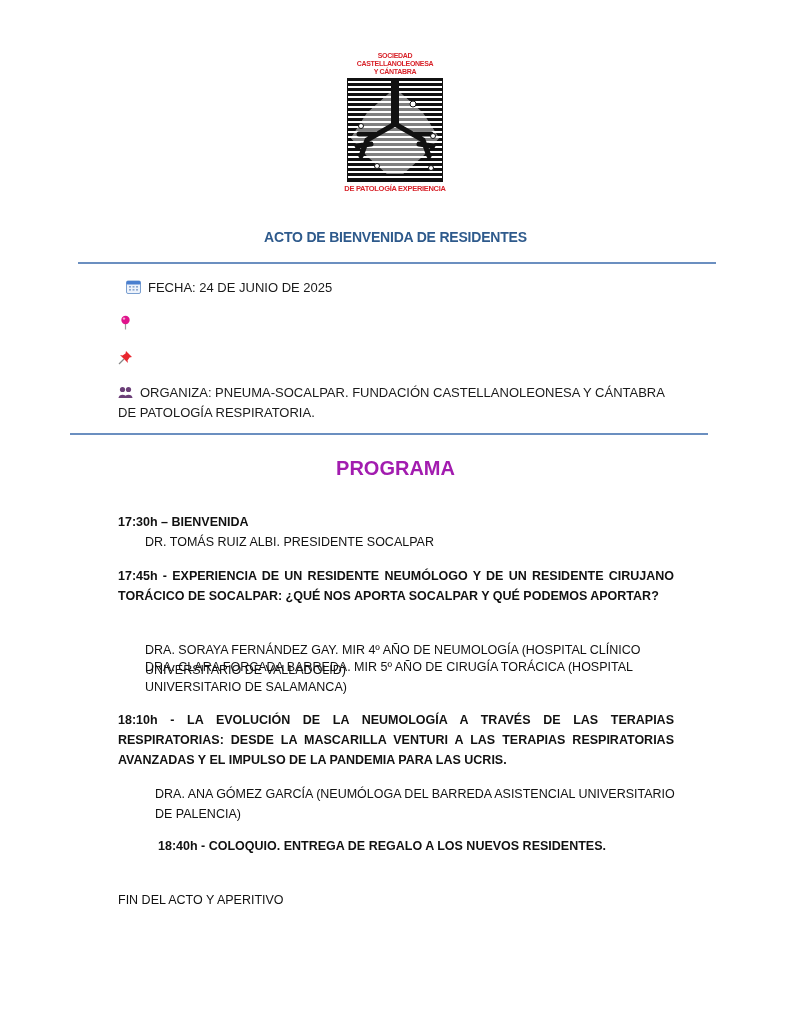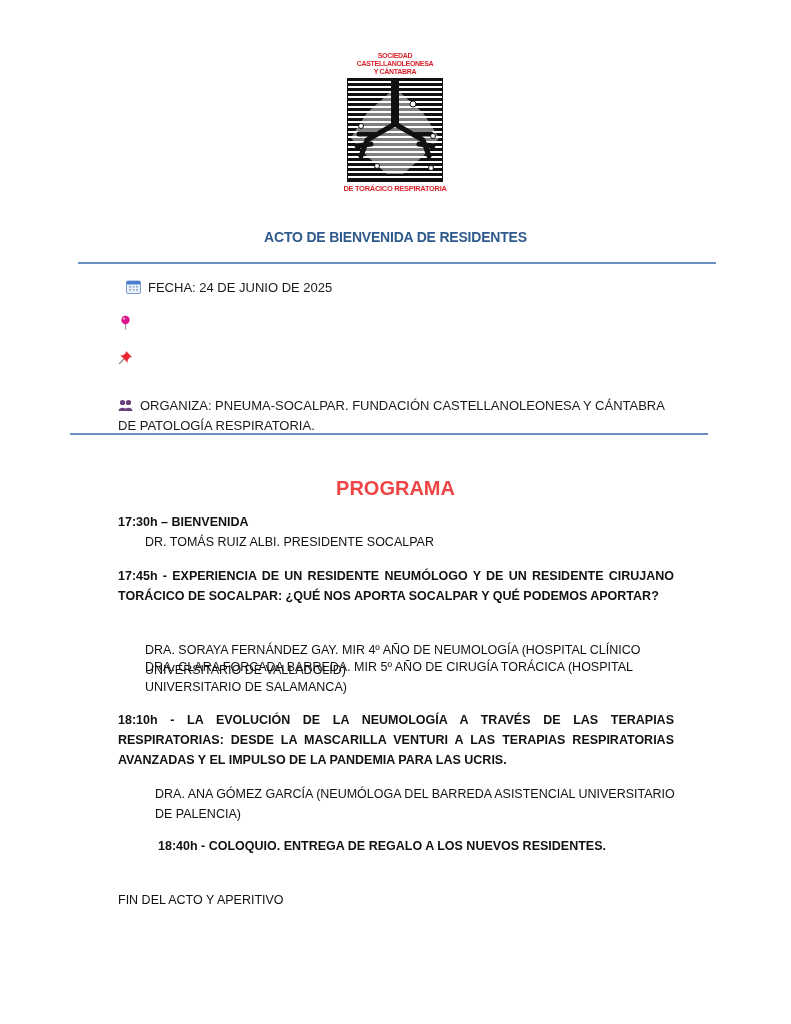--- a/index.html
+++ b/index.html
@@ -7,23 +7,23 @@
          font-family: "Liberation Sans", sans-serif; color: #111; }
   .logo { position: absolute; left: 343px; top: 52px; width: 104px; text-align: center; }
   .logo-top { color: #d8232a; font-size: 7px; line-height: 8px; font-weight: bold; letter-spacing: -0.3px; }
   .logo-bot { color: #d8232a; font-size: 7.5px; line-height: 9px; font-weight: bold; letter-spacing: -0.3px; margin-top: 2px; }
   .logo svg { display: block; margin: 2px auto 0; }
   .title { position: absolute; left: 0; width: 791px; top: 229px; text-align: center;
            color: #2e5a8c; font-size: 14px; font-weight: bold; letter-spacing: -0.2px; }
   .rule { position: absolute; height: 2px; background: #6b8fc0; }
   .info { position: absolute; left: 118px; font-size: 13px; color: #1a1a1a; }
   .info .ic { display: inline-block; width: 16px; height: 14px; vertical-align: -2px; margin-right: 6px; }
-  .info-wrap { width: 560px; line-height: 20px; margin-top: 13px; }
-  .prog-title { position: absolute; left: 0; width: 791px; top: 477px; text-align: center;
-                color: #ef4444; font-size: 20px; font-weight: bold; }
+  .info-wrap { width: 560px; line-height: 20px; }
+  .prog-title { position: absolute; left: 0; width: 791px; top: 457px; text-align: center;
+                color: #a21caf; font-size: 20px; font-weight: bold; }
   .p { position: absolute; left: 118px; width: 556px; font-size: 12.5px; line-height: 20px; color: #111; }
   .b { font-weight: bold; }
   .just { text-align: justify; text-align-last: left; }
   .ind { left: 145px; width: 525px; }
 </style>
 </head>
 <body>
 
 <div class="logo">
   <div class="logo-top">SOCIEDAD CASTELLANOLEONESA</div>
@@ -42,21 +42,21 @@
 
     <rect x="44" y="2" width="8" height="46" fill="#111"></rect>
 
     <path d="M48,46 L20,62 L14,78 M48,46 L76,62 L82,78 M30,56 L12,56 M66,56 L84,56 M24,66 L10,68 M72,66 L86,68" stroke="#111" stroke-width="5" fill="none" stroke-linecap="round"></path>
     <circle cx="66" cy="26" r="3" fill="#fff" stroke="#111"></circle>
     <circle cx="14" cy="48" r="2.5" fill="#fff" stroke="#111"></circle>
     <circle cx="86" cy="58" r="2.5" fill="#fff" stroke="#111"></circle>
     <circle cx="30" cy="88" r="2.5" fill="#fff" stroke="#111"></circle>
     <circle cx="84" cy="90" r="2.5" fill="#fff" stroke="#111"></circle>
   </svg>
-  <div class="logo-bot">DE TORÁCICO RESPIRATORIA</div>
+  <div class="logo-bot">DE PATOLOGÍA EXPERIENCIA</div>
 </div>
 
 <div class="title">ACTO DE BIENVENIDA DE RESIDENTES</div>
 <div class="rule" style="left:78px; width:638px; top:262px;"></div>
 
 <div class="info" style="top:280px;padding-left:8px;">
   <span class="ic">
     <svg width="15" height="14" viewBox="0 0 15 14">
         <rect x="0.5" y="1" width="14" height="12.5" rx="1.5" fill="#eef3fb" stroke="#7a9fd0"></rect>
         <rect x="0.5" y="1" width="14" height="3.5" rx="1.2" fill="#4a7fcf"></rect>

